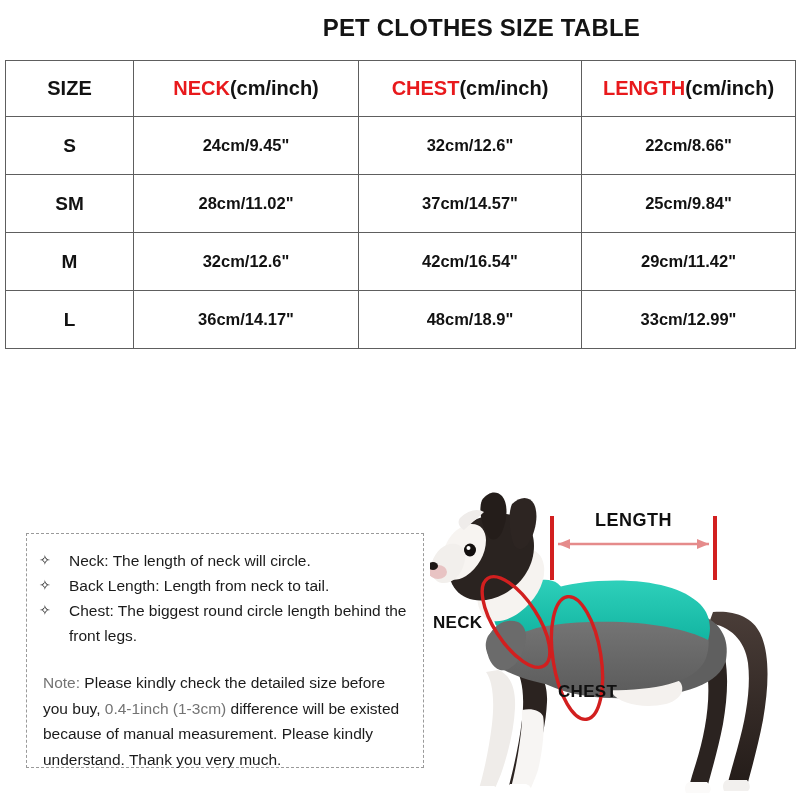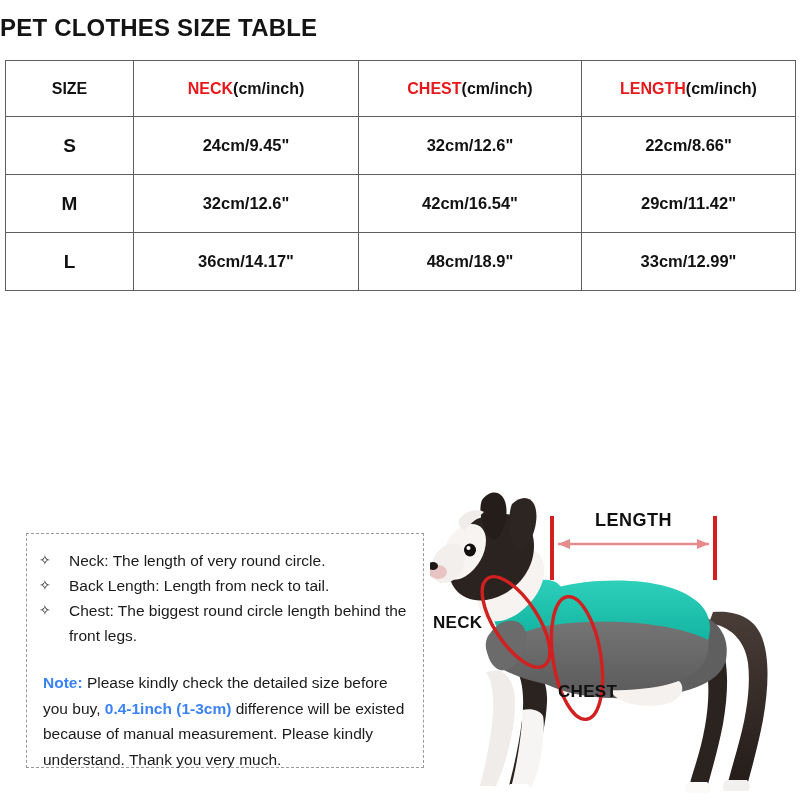--- a/index.html
+++ b/index.html
@@ -18,21 +18,21 @@
     height: 800px;
     background: #ffffff;
   }
 
   
   #title {
     position: absolute;
     left: 0;
     top: 14px;
     width: 640px;
-    text-align: left;
+    text-align: right;
     font-size: 24px;
     font-weight: bold;
     letter-spacing: 0.2px;
     color: #141414;
   }
 
   
   #size-table {
     position: absolute;
     left: 5px;
@@ -49,21 +49,21 @@
     font-weight: bold;
   }
   #size-table tr { height: 58px; }
   #size-table tr.head-row { height: 56px; }
 
   #size-table col.c-size   { width: 128px; }
   #size-table col.c-neck   { width: 225px; }
   #size-table col.c-chest  { width: 223px; }
   #size-table col.c-length { width: 214px; }
 
-  .hdr-cell { font-size: 16px; }
+  .hdr-cell { font-size: 20px; }
   .hdr-red  { color: #e8191c; }
   .hdr-blk  { color: #121212; }
 
   .size-cell { font-size: 19px; }
   .val-cell  { font-size: 16.5px; }
 
   
   #info-box {
     position: absolute;
     left: 26px;
@@ -92,21 +92,21 @@
   }
   .bullet-text { flex: 1; }
 
   #note-block {
     margin-top: 22px;
     font-size: 15.5px;
     line-height: 25.5px;
     color: #1b1b1b;
     padding-left: 4px;
   }
-  .note-red { color: #3b82f6; font-weight: bold; }
+  .note-red { color: #737373; font-weight: normal; }
 
   
   #dog-figure {
     position: absolute;
     left: 430px;
     top: 488px;
     width: 370px;
     height: 312px;
   }
   #dog-svg { display: block; width: 370px; height: 312px; }
@@ -151,39 +151,45 @@
         </td>
       </tr>
 
       <tr>
         <td class="size-cell">S</td>
         <td class="val-cell">24cm/9.45"</td>
         <td class="val-cell">32cm/12.6"</td>
         <td class="val-cell">22cm/8.66"</td>
       </tr>
       <tr>
+        <td class="size-cell">SM</td>
+        <td class="val-cell">28cm/11.02"</td>
+        <td class="val-cell">37cm/14.57"</td>
+        <td class="val-cell">25cm/9.84"</td>
+      </tr>
+      <tr>
         <td class="size-cell">M</td>
         <td class="val-cell">32cm/12.6"</td>
         <td class="val-cell">42cm/16.54"</td>
         <td class="val-cell">29cm/11.42"</td>
       </tr>
       <tr>
         <td class="size-cell">L</td>
         <td class="val-cell">36cm/14.17"</td>
         <td class="val-cell">48cm/18.9"</td>
         <td class="val-cell">33cm/12.99"</td>
       </tr>
     </tbody>
   </table>
 
   <div id="info-box">
     <ul class="bullet-list">
       <li class="bullet-item">
         <span class="bullet-mark">✧</span>
-        <span class="bullet-text">Neck: The length of very round circle.</span>
+        <span class="bullet-text">Neck: The length of neck will circle.</span>
       </li>
       <li class="bullet-item">
         <span class="bullet-mark">✧</span>
         <span class="bullet-text">Back Length: Length from neck to tail.</span>
       </li>
       <li class="bullet-item">
         <span class="bullet-mark">✧</span>
         <span class="bullet-text">Chest: The biggest round circle length behind the front legs.</span>
       </li>
     </ul>

